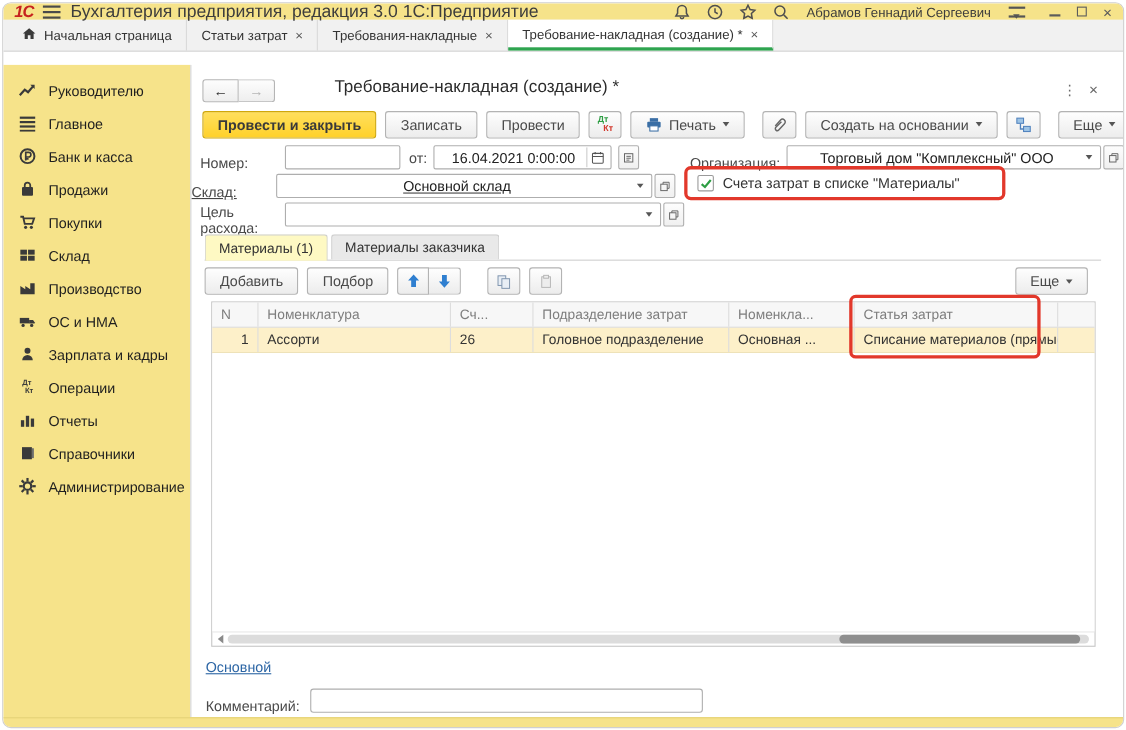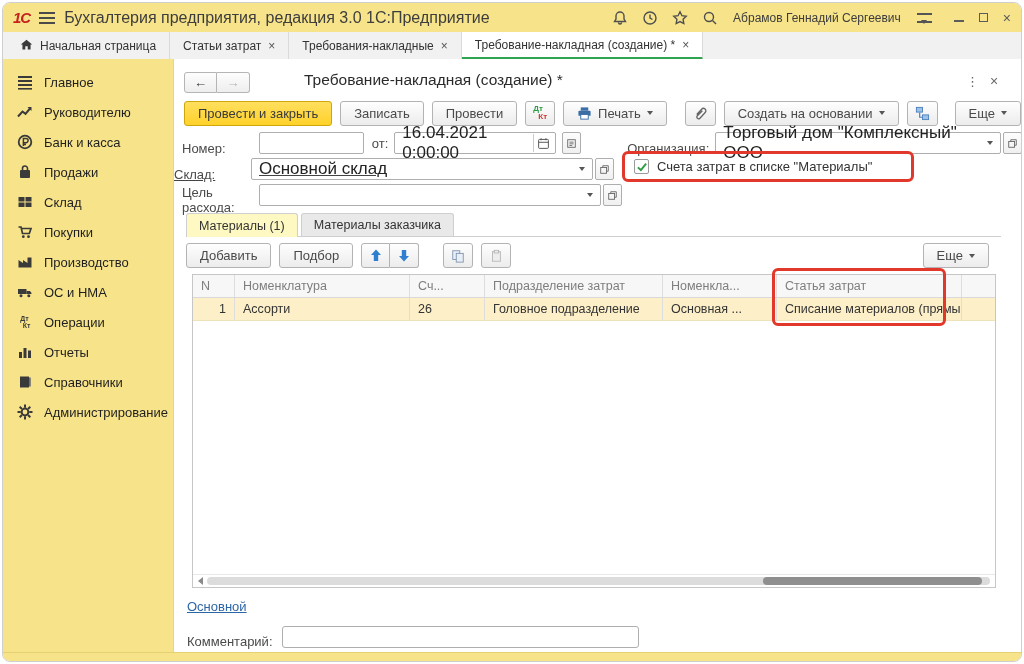--- a/index.html
+++ b/index.html
@@ -1,19 +1,19 @@
 <!DOCTYPE html>
 <html><head>
 <meta charset="utf-8">
 <style>
   html,body{margin:0;padding:0;width:1024px;height:664px;background:#fff;font-family:"Liberation Sans","DejaVu Sans",sans-serif;}
   *{box-sizing:border-box;}
   .window{position:absolute;inset:2px;border:1px solid #cfcfcf;border-radius:8px;overflow:hidden;background:#fff;}
   
-  .titlebar{height:29px;background:#f6e38a;display:flex;align-items:center;padding:0 10px;gap:9px;}
+  .titlebar{height:15px;background:#f6e38a;display:flex;align-items:center;padding:0 10px;gap:9px;}
   .logo{color:#c6231f;font-weight:bold;font-style:italic;font-size:15px;letter-spacing:-1px;line-height:1;}
   .hamb{width:16px;height:12px;display:inline-block;border-top:2px solid #4a4a4a;border-bottom:2px solid #4a4a4a;position:relative;cursor:pointer;}
   .hamb:before{content:"";position:absolute;left:0;right:0;top:3px;border-top:2px solid #4a4a4a;}
   .tb-title{font-size:16px;color:#3d3d3d;}
   .tb-right{margin-left:auto;display:flex;align-items:center;gap:13px;}
   .tb-ico{width:17px;height:17px;display:inline-flex;align-items:center;justify-content:center;cursor:pointer;}
   .tb-ico svg{width:16px;height:16px;fill:none;stroke:#4f4f4f;stroke-width:1.4;}
   .username{font-size:12px;color:#3d3d3d;padding:0 2px;}
   .svcbars{width:15px;height:10px;border-top:2px solid #555;border-bottom:2px solid #555;position:relative;}
   .svcbars:after{content:"";position:absolute;left:4px;top:5px;border-left:3.5px solid transparent;border-right:3.5px solid transparent;border-top:4px solid #555;}
@@ -41,32 +41,32 @@
   .navbtns{position:absolute;left:10px;top:13px;display:flex;}
   .navbtn{width:33px;height:21px;border:1px solid #b5b5b5;background:linear-gradient(#fdfdfd,#eee);display:flex;align-items:center;justify-content:center;font-size:13px;cursor:pointer;}
   .navbtn.back{border-radius:3px 0 0 3px;color:#333;}
   .navbtn.fwd{border-radius:0 3px 3px 0;border-left:none;color:#b5b5b5;}
   .formtitle{position:absolute;left:130px;top:12px;font-size:15.5px;color:#2b2b2b;}
   .dots{position:absolute;left:792px;top:15px;color:#6a6a6a;font-size:13px;cursor:pointer;}
   .formclose{position:absolute;left:816px;top:14px;color:#6a6a6a;font-size:14px;cursor:pointer;}
   
   .toolbar{position:absolute;left:10px;right:0;top:41px;height:26px;display:flex;align-items:center;gap:8px;}
   .btn{height:25px;padding:0 13px;background:linear-gradient(#fefefe,#ececec);border:1px solid #b3b3b3;border-radius:3px;font-size:13px;color:#4a4a4a;display:inline-flex;align-items:center;gap:6px;cursor:pointer;white-space:nowrap;}
-  .btn.primary{background:linear-gradient(#ffdf5e,#ffd12a);border-color:#cfa70c;font-weight:normal;color:#3a3a3a;}
+  .btn.primary{background:linear-gradient(#ffdf5e,#ffd12a);border-color:#cfa70c;font-weight:bold;color:#3a3a3a;}
   .btn.icon-only{padding:0 7px;}
   .caret{width:0;height:0;border-left:3.5px solid transparent;border-right:3.5px solid transparent;border-top:4px solid #555;display:inline-block;}
   .dtkt{font-size:8px;font-weight:bold;line-height:1;display:flex;flex-direction:column;}
   .dtkt .dt{color:#2e9e44;}
   .dtkt .kt{color:#d2372b;margin-left:5px;}
   .btn svg{width:15px;height:15px;}
   .spacer{flex:1;}
   
   .frow{position:absolute;display:flex;align-items:center;height:22px;}
   .flabel{font-size:13px;color:#4a4a4a;margin-top:10px;}
-  .inp{background:#fff;border:1px solid #aeaeae;border-radius:2px;height:22px;display:flex;align-items:center;padding:0 7px;font-size:17px;color:#222;}
+  .inp{background:#fff;border:1px solid #aeaeae;border-radius:2px;height:22px;display:flex;align-items:center;padding:0 7px;font-size:13px;color:#222;justify-content:center;}
   .combo{position:relative;padding-right:20px;}
   .combo .cwrap{position:absolute;right:2px;top:0;bottom:0;width:16px;display:flex;align-items:center;justify-content:center;cursor:pointer;}
   .sidebtn{width:19px;height:22px;border:1px solid #aeaeae;border-radius:2px;margin-left:2px;display:flex;align-items:center;justify-content:center;cursor:pointer;background:linear-gradient(#fdfdfd,#f0f0f0);}
   .sidebtn svg{width:11px;height:11px;stroke:#666;fill:none;stroke-width:1.3;}
   .calbtn{position:absolute;right:2px;top:1px;bottom:1px;width:20px;border-left:1px solid #ccc;display:flex;align-items:center;justify-content:center;cursor:pointer;}
   .calbtn svg{width:13px;height:13px;stroke:#555;fill:none;stroke-width:1.2;}
   
   .redbox{position:absolute;border:3px solid #e2382b;border-radius:6px;pointer-events:none;}
   .chkrow{position:absolute;display:flex;align-items:center;gap:8px;cursor:pointer;}
   .chk{width:15px;height:15px;border:1px solid #9a9a9a;border-radius:2px;background:#fff;display:flex;align-items:center;justify-content:center;}
@@ -167,94 +167,103 @@
     <span class="tab active">
       <span>Требование-накладная (создание) *</span>
       <span class="x">×</span>
     </span>
   </div>
 
   <div class="sidebar">
     <div class="snav">
       <span class="ic">
           <svg viewBox="0 0 16 16">
+            <path d="M1 12.5 L5.5 7.5 L8.5 9.8 L13 4.5" fill="none" stroke="#3a3a3a" stroke-width="2"></path>
+            <path d="M10.5 3 H14.5 V7 Z"></path>
+          </svg>
+        </span>
+      <span>Руководителю</span>
+    </div>
+    <div class="snav">
+      <span class="ic">
+          <svg viewBox="0 0 16 16">
             <rect x="1" y="2" width="14" height="2"></rect>
             <rect x="1" y="6" width="14" height="2"></rect>
             <rect x="1" y="10" width="14" height="2"></rect>
             <rect x="1" y="14" width="14" height="1.6"></rect>
           </svg>
         </span>
       <span>Главное</span>
     </div>
     <div class="snav">
       <span class="ic">
           <svg viewBox="0 0 16 16">
-            <path d="M1 12.5 L5.5 7.5 L8.5 9.8 L13 4.5" fill="none" stroke="#3a3a3a" stroke-width="2"></path>
-            <path d="M10.5 3 H14.5 V7 Z"></path>
-          </svg>
-        </span>
-      <span>Руководителю</span>
-    </div>
-    <div class="snav">
-      <span class="ic">
-          <svg viewBox="0 0 16 16">
             <circle cx="8" cy="8" r="6.3" fill="none" stroke="#3a3a3a" stroke-width="1.8"></circle>
             <path d="M6.4 12 V4.5 H9 a2.1 2.1 0 0 1 0 4.2 H5.6 M5.6 10.4 H9" fill="none" stroke="#3a3a3a" stroke-width="1.5"></path>
           </svg>
         </span>
       <span>Банк и касса</span>
     </div>
     <div class="snav">
       <span class="ic">
           <svg viewBox="0 0 16 16">
             <path d="M5.5 6 V4.5 a2.5 2.5 0 0 1 5 0 V6" fill="none" stroke="#3a3a3a" stroke-width="1.6"></path>
             <rect x="3" y="6" width="10" height="8" rx="1"></rect>
           </svg>
         </span>
       <span>Продажи</span>
+    </div>
+    <div class="snav">
+      <span class="ic">
+          <svg viewBox="0 0 16 16">
+            <path d="M1.5 3 H4 L5.5 9.5 H12.3 L14 4.5 H5" fill="none" stroke="#3a3a3a" stroke-width="1.7"></path>
+            <circle cx="6.3" cy="12.7" r="1.4"></circle>
+            <circle cx="11.5" cy="12.7" r="1.4"></circle>
+          </svg>
+        </span>
+      <span>Покупки</span>
     </div>
     <div class="snav">
       <span class="ic">
           <svg viewBox="0 0 16 16">
             <rect x="1.5" y="3" width="6" height="4.5"></rect>
             <rect x="8.5" y="3" width="6" height="4.5"></rect>
             <rect x="1.5" y="8.5" width="6" height="4.5"></rect>
             <rect x="8.5" y="8.5" width="6" height="4.5"></rect>
           </svg>
         </span>
       <span>Склад</span>
     </div>
     <div class="snav">
       <span class="ic">
           <svg viewBox="0 0 16 16">
-            <path d="M1.5 3 H4 L5.5 9.5 H12.3 L14 4.5 H5" fill="none" stroke="#3a3a3a" stroke-width="1.7"></path>
-            <circle cx="6.3" cy="12.7" r="1.4"></circle>
-            <circle cx="11.5" cy="12.7" r="1.4"></circle>
-          </svg>
-        </span>
-      <span>Покупки</span>
-    </div>
-    <div class="snav">
-      <span class="ic">
-          <svg viewBox="0 0 16 16">
             <path d="M1.5 13.5 V6 L6 9 V6 L10.5 9 V3.5 H14.5 V13.5 Z"></path>
           </svg>
         </span>
       <span>Производство</span>
     </div>
     <div class="snav">
       <span class="ic">
           <svg viewBox="0 0 16 16">
             <rect x="1" y="5" width="8.5" height="5"></rect>
             <path d="M9.5 7 H13 L14.5 9 V10 H9.5 Z"></path>
             <circle cx="4" cy="11.8" r="1.5"></circle>
             <circle cx="11.8" cy="11.8" r="1.5"></circle>
           </svg>
         </span>
       <span>ОС и НМА</span>
+    </div>
+    <div class="snav">
+      <span class="ic">
+          <svg viewBox="0 0 16 16">
+            <circle cx="8" cy="4.8" r="2.7"></circle>
+            <path d="M3.2 13.5 a4.8 4.8 0 0 1 9.6 0 Z"></path>
+          </svg>
+        </span>
+      <span>Зарплата и кадры</span>
     </div>
     <div class="snav">
       <span class="ic dtkt-mini">
           <i>Дт</i>
           <i>Кт</i>
         </span>
       <span>Операции</span>
     </div>
     <div class="snav">
       <span class="ic">

